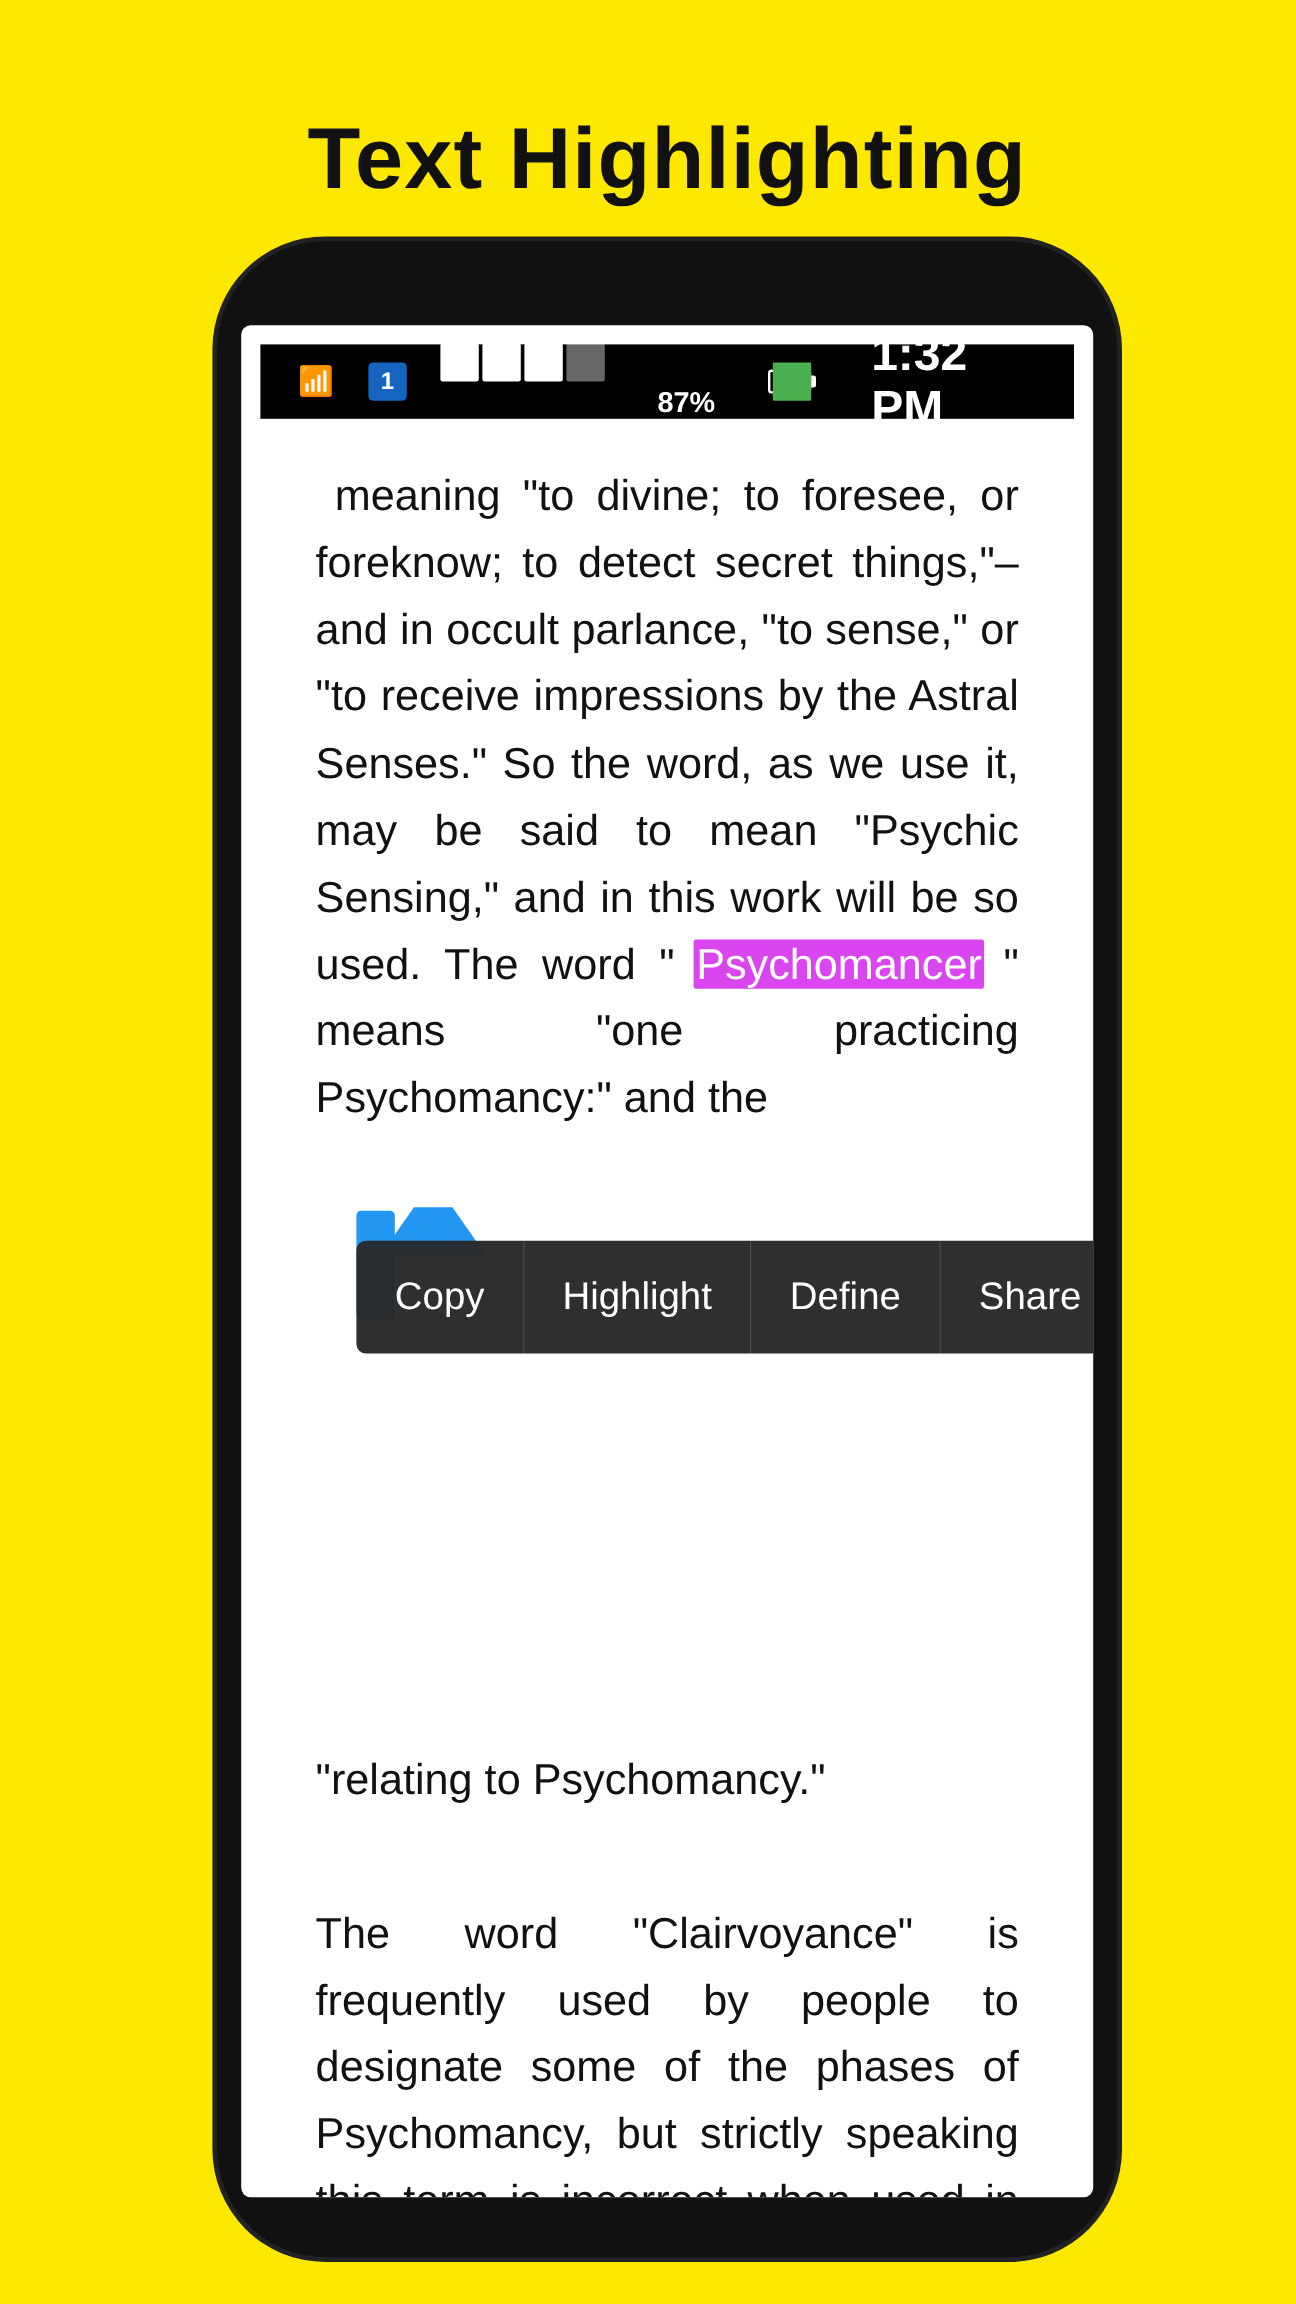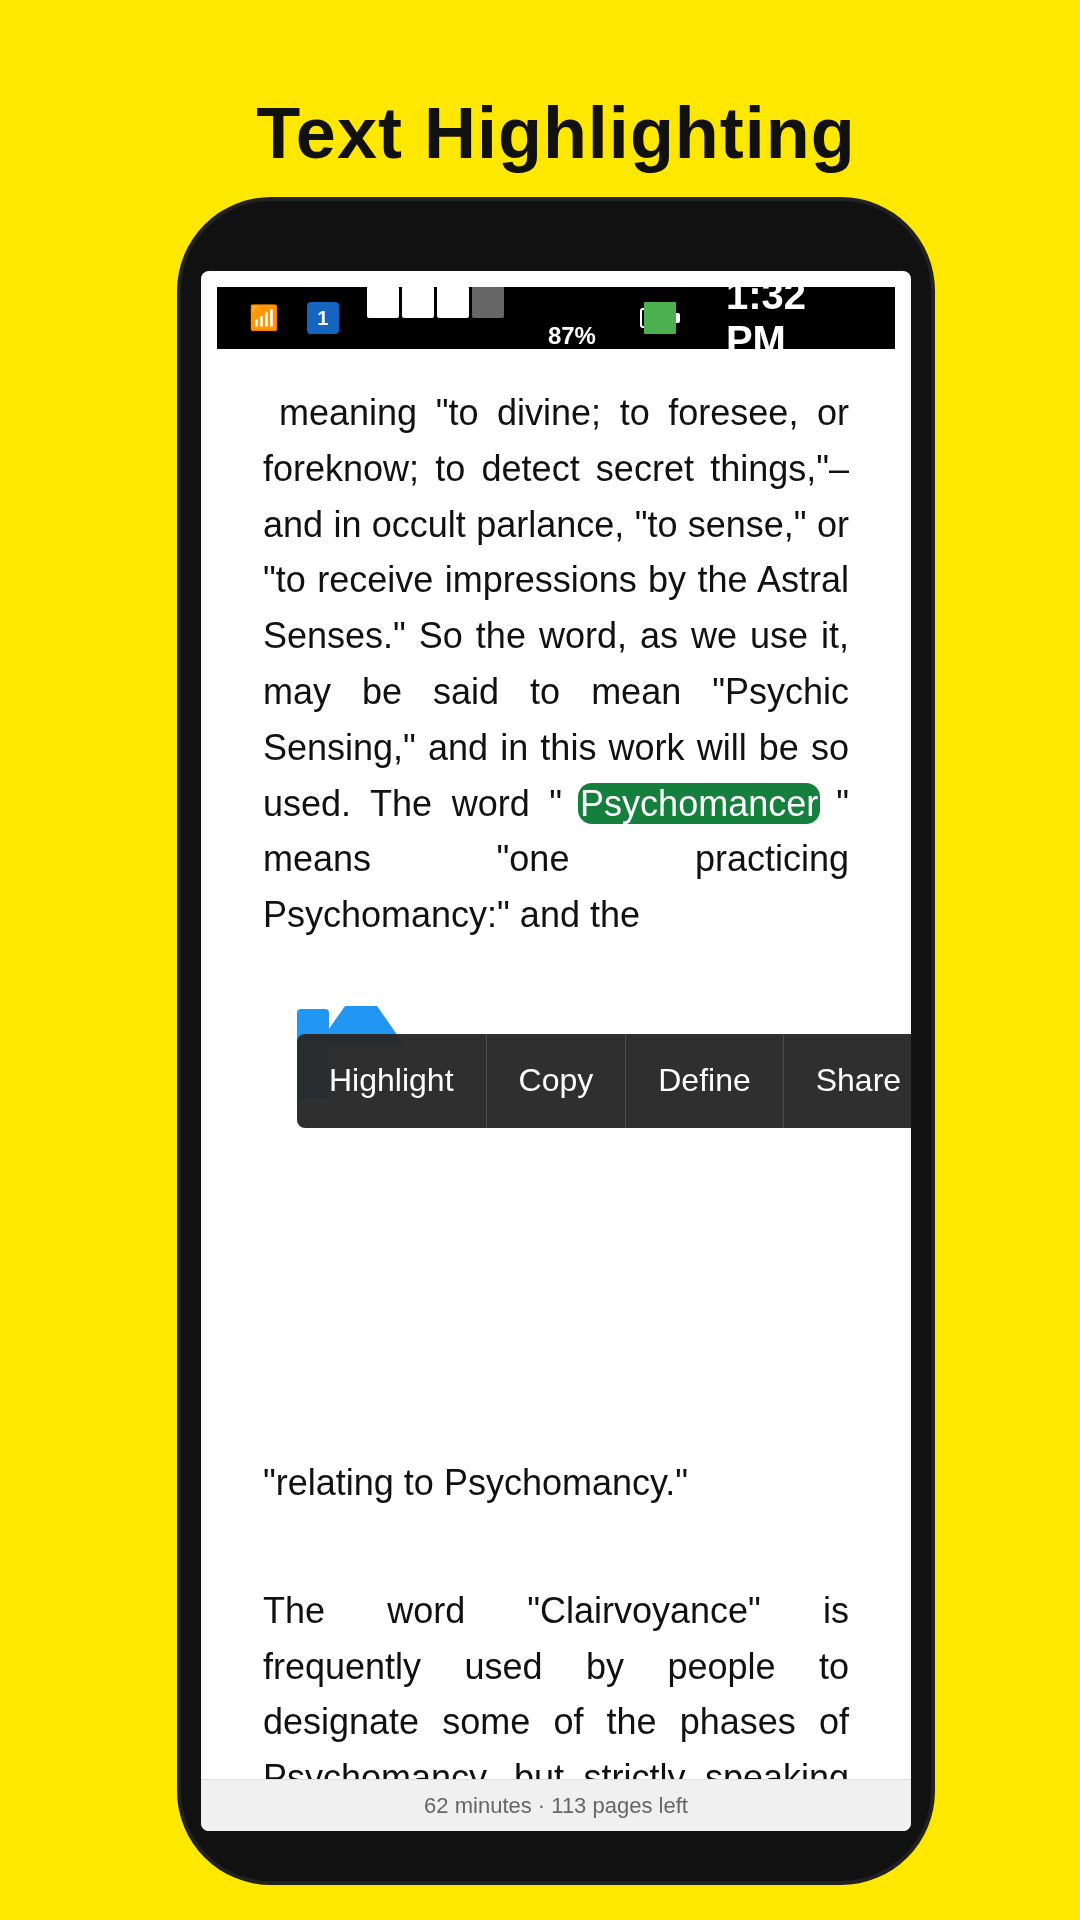--- a/index.html
+++ b/index.html
@@ -95,24 +95,24 @@
       width: 100%;
       padding: 20px 30px 80px 30px;
       font-size: 36px;
       line-height: 1.55;
       color: #111;
       text-align: justify;
       position: relative;
     }
 
     .highlighted-word {
-      background-color: #15803d;
+      background-color: #d946ef;
       color: #fff;
       padding: 0 2px;
-      border-radius: 14px;
+      border-radius: 2px;
     }
 
     
     .selection-handle-left {
       position: absolute;
       left: 100px;
       top: 625px;
       width: 0;
       height: 0;
       border-style: solid;
@@ -270,29 +270,26 @@
 
     <div class="reading-content">
       <p>
         <span>meaning "to divine; to foresee, or foreknow; to detect secret things,"–and in occult parlance, "to sense," or "to receive impressions by the Astral Senses." So the word, as we use it, may be said to mean "Psychic Sensing," and in this work will be so used. The word "</span><span class="highlighted-word">Psychomancer</span><span>" means "one practicing Psychomancy:" and the</span>
       </p>
 
       <div class="selection-handle-left"></div>
       <div class="selection-handle-left-bar"></div>
 
       <div class="context-menu">
+        <div class="context-menu-item">Copy</div>
         <div class="context-menu-item">Highlight</div>
-        <div class="context-menu-item">Copy</div>
         <div class="context-menu-item">Define</div>
         <div class="context-menu-item">Share</div>
       </div>
 
       <p style="margin-top: 480px;">"relating to Psychomancy."</p>
 
       <p style="margin-top: 40px;">The word "Clairvoyance" is frequently used by people to designate some of the phases of Psychomancy, but strictly speaking this term is incorrect when used in this sense, the true occult meaning of the word "Clairvoyance," being</p>
     </div>
 
-    <div class="reading-footer">
-      <span class="reading-footer-text">62 minutes · 113 pages left</span>
-    </div>
 
   </div>
 </div>
 
 </body></html>

